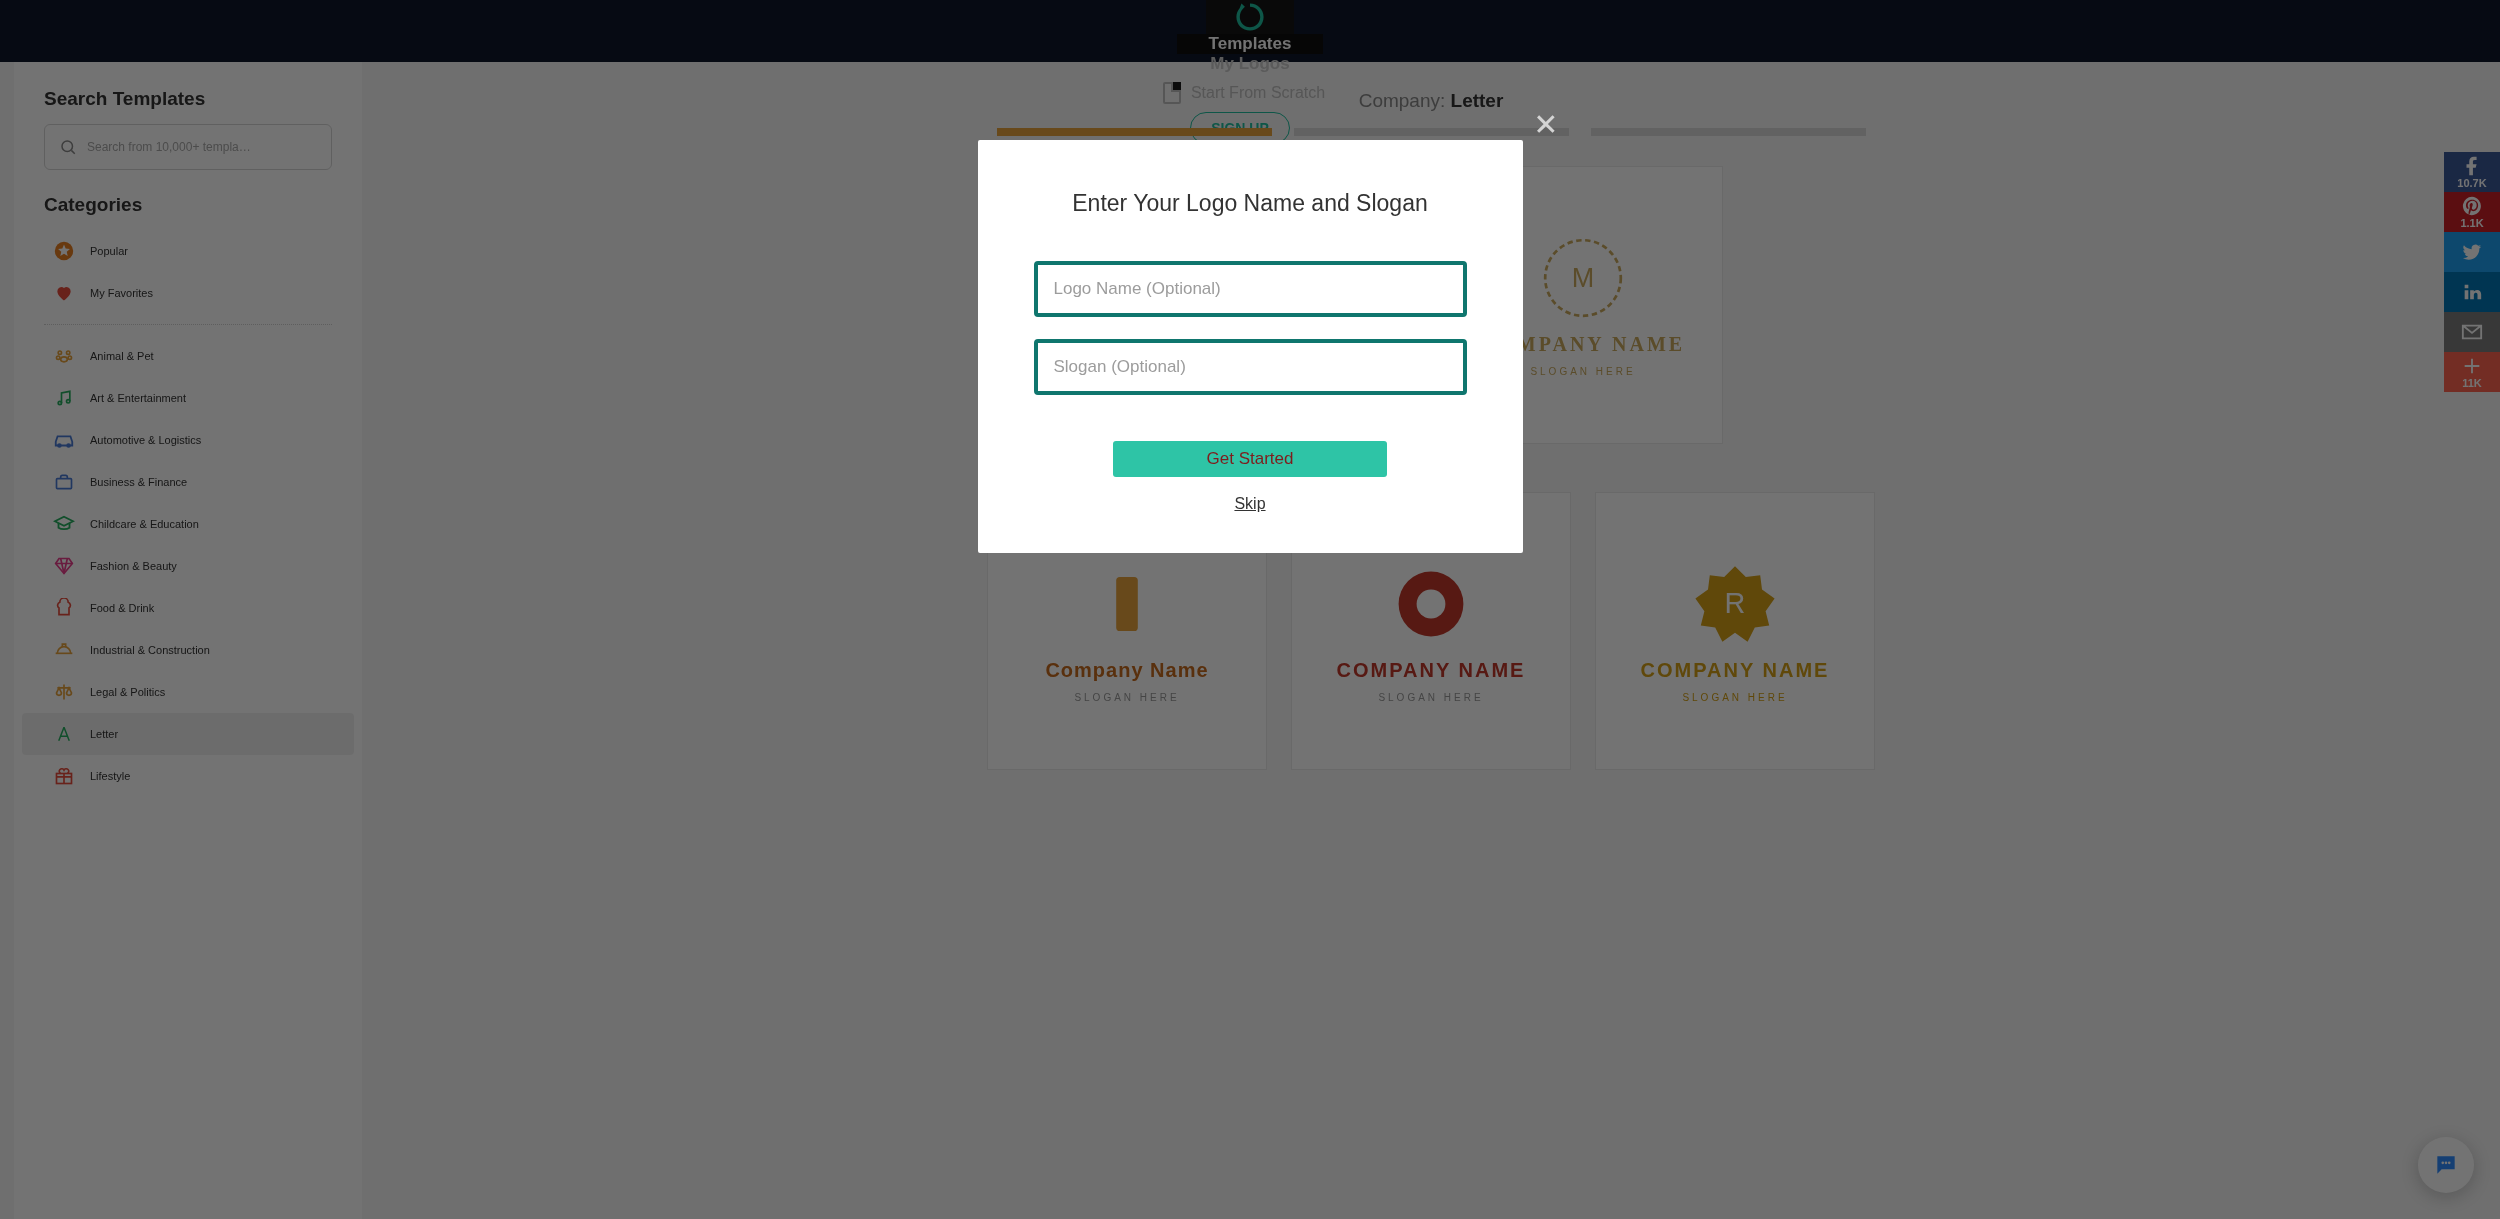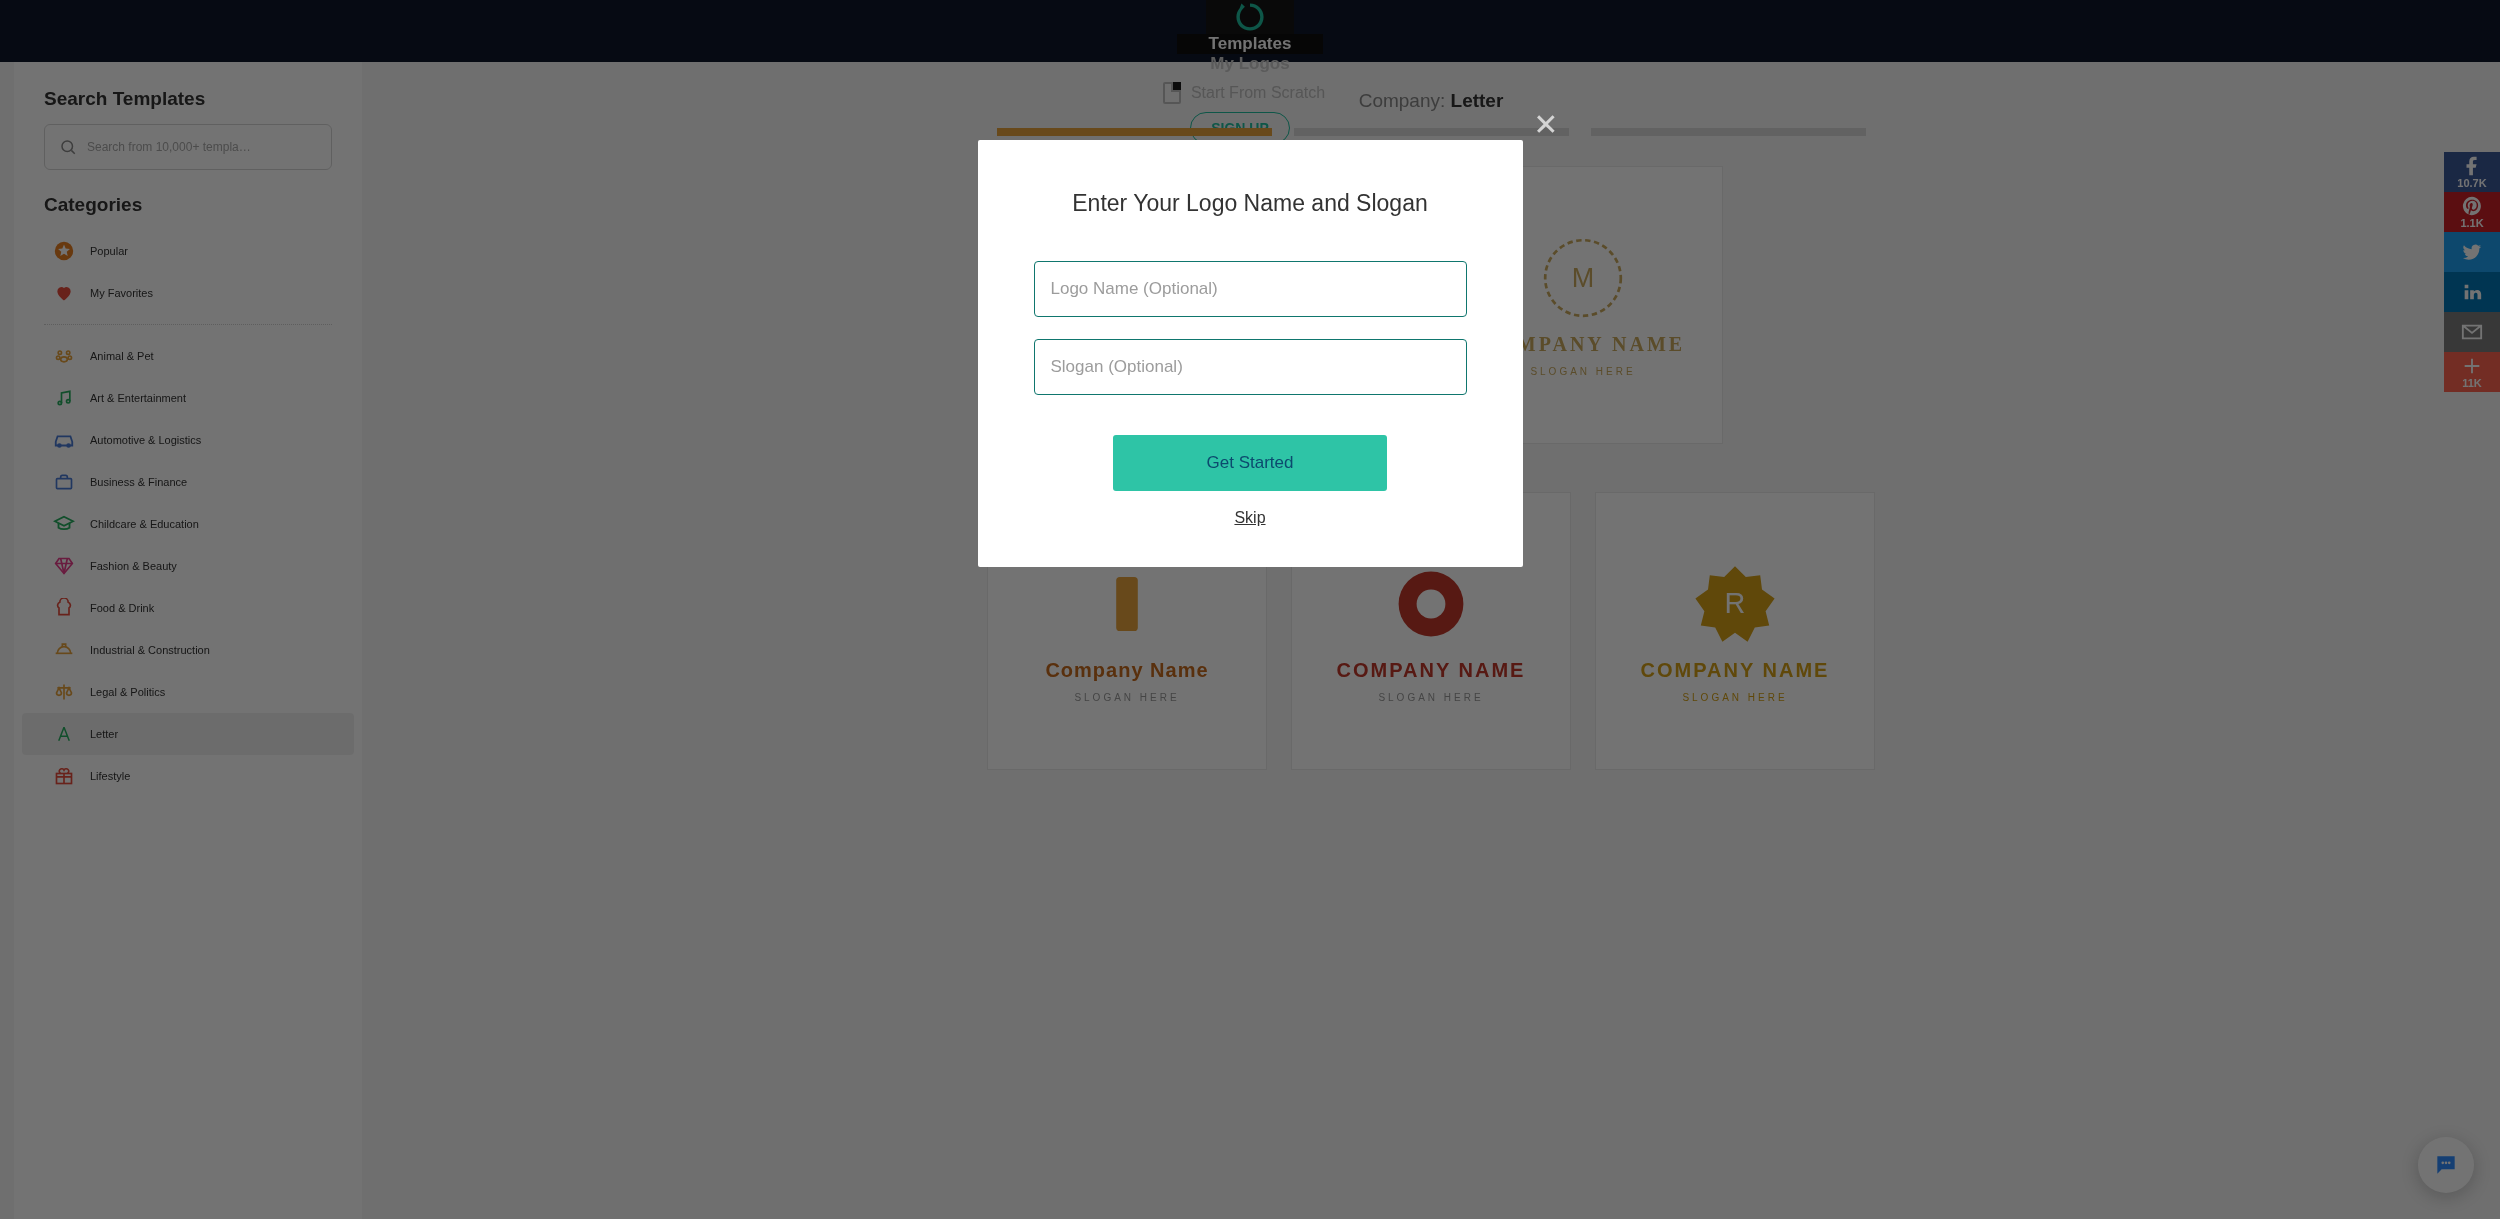--- a/index.html
+++ b/index.html
@@ -60,23 +60,23 @@
   
   .chat-fab { position:fixed; right:26px; bottom:26px; width:56px; height:56px; border-radius:50%; background:#fff; box-shadow:0 4px 18px rgba(0,0,0,.2); display:flex; align-items:center; justify-content:center; z-index:30; cursor:pointer;}
   .chat-fab svg{width:26px;height:26px;fill:#2f8cff;}
 
   
   .overlay { position:fixed; inset:0; background:rgba(0,0,0,.55); z-index:50; display:flex; align-items:flex-start; justify-content:center; padding-top:140px; }
   .modal-wrap { position:relative; }
   .close-x { position:absolute; top:-30px; right:-36px; color:#d4d4d4; font-size:30px; font-weight:300; cursor:pointer; line-height:1; }
   .modal { width:545px; background:#fff; padding:50px 56px 40px; border-radius:2px; }
   .modal h2 { font-size:23px; font-weight:500; color:#333; text-align:center; margin-bottom:44px; }
-  .modal input { width:100%; height:56px; border:1px solid #0f766e; border-radius:4px; padding:0 16px; font-size:17px; margin-bottom:22px; outline:none; }
+  .modal input { width:100%; height:56px; border:4px solid #0f766e; border-radius:4px; padding:0 16px; font-size:17px; margin-bottom:22px; outline:none; }
   .modal input::placeholder{color:#9c9c9c;}
-  .modal .cta { display:block; width:274px; height:56px; margin:18px auto 18px; background:#2ec4a6; color:#0c4a6e; font-size:17px; font-weight:500; border:none; border-radius:3px; cursor:pointer; }
+  .modal .cta { display:block; width:274px; height:36px; margin:24px auto 18px; background:#2ec4a6; color:#7f1d1d; font-size:17px; font-weight:500; border:none; border-radius:3px; cursor:pointer; }
   .modal .skip { display:block; text-align:center; color:#333; font-size:16px; text-decoration:underline; cursor:pointer; }
 
   
   .c-orange{color:#e6a23c;} .c-red{color:#e74c3c;} .c-pink{color:#e83e8c;}
   .c-blue{color:#4a7bd6;} .c-green{color:#27ae60;}
 </style>
 </head>
 <body>
 
 <div class="nav">

